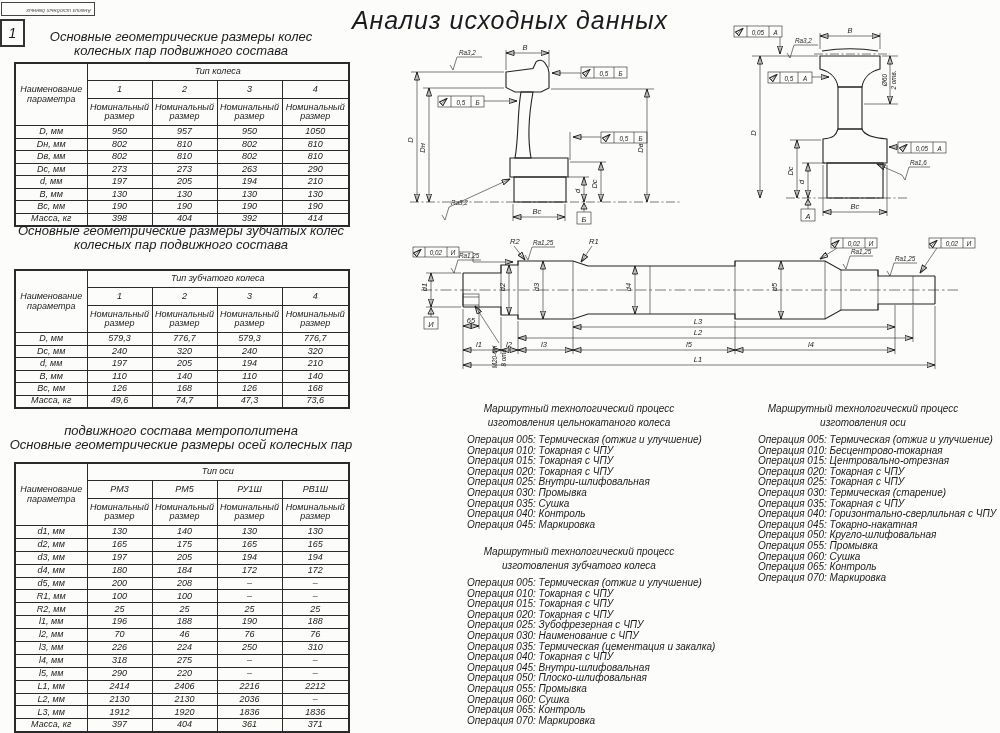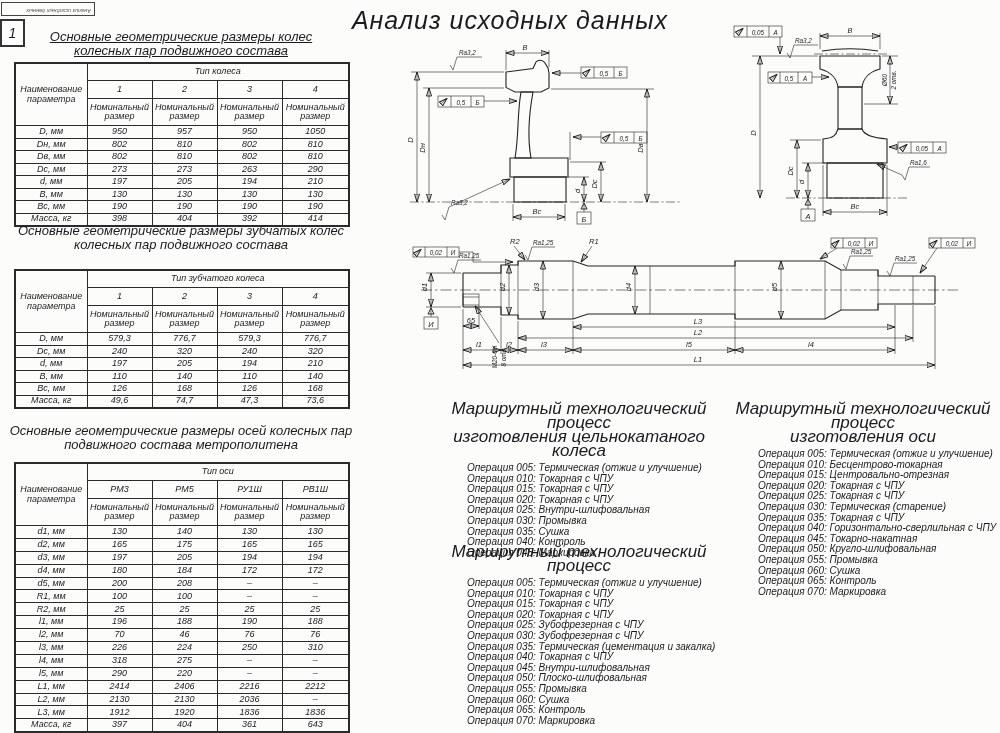--- a/index.html
+++ b/index.html
@@ -18,21 +18,21 @@
   table.gt td{border:1px solid #2a2a2a;text-align:center;vertical-align:middle;
               font-size:9px;line-height:1.05;padding:0;overflow:hidden;}
   table.gt{border:2px solid #2a2a2a;}
   td.type-h{font-size:12.5px;height:16px;}
   td.col-h{font-size:9.5px;height:17px;}
   td.nom-h{font-size:7.2px;line-height:1.1;height:26px;}
   td.param-h{font-size:10px;line-height:1.2;}
   #table1 tbody tr,#table2 tbody tr{height:12.5px;font-style:italic;}
   #table3 tbody tr{height:12.9px;}
   
-  .proc-title{font-size:17px;line-height:14px;text-align:center;}
+  .proc-title{font-size:10px;line-height:14px;text-align:center;}
   .ops{margin-top:5px;}
   .op{font-size:10px;line-height:10.6px;white-space:nowrap;}
   
   svg{position:absolute;overflow:visible;}
   svg line,svg path,svg polyline,svg rect{stroke:#222;fill:none;}
   svg text{fill:#1b1b1d;font-family:"Liberation Sans",sans-serif;font-style:italic;stroke:none;}
   .thin{stroke-width:0.6;}
   .thick{stroke-width:1.1;}
   .hatchfill{stroke-width:1.1;}
   .dimtxt{font-size:7.5px;}
@@ -41,21 +41,21 @@
 </head>
 <body>
 
 <div id="sheet">
 
   <div class="abs stamp" style="left:1px;top:2px;width:86px;height:10px;">Анализ исходных данных</div>
   <div class="abs sheetnum" style="left:0px;top:19px;width:21px;height:24px;">1</div>
 
   <div class="abs main-title" style="left:330px;top:6px;width:360px;">Анализ исходных данных</div>
 
-  <div class="abs sec-head" style="left:14px;top:30px;width:334px;text-decoration:underline;">
+  <div class="abs sec-head" style="left:14px;top:30px;width:334px;">
     <div>Основные геометрические размеры колес</div>
     <div>колесных пар подвижного состава</div>
   </div>
 
   <table class="gt" id="table1" style="left:14px;top:62px;width:334px;">
     <colgroup>
         <col style="width:72px">
         <col style="width:65px">
         <col style="width:65px">
         <col style="width:65px">
@@ -224,22 +224,22 @@
           <td>Масса, кг</td>
           <td>49,6</td>
           <td>74,7</td>
           <td>47,3</td>
           <td>73,6</td>
         </tr>
       </tbody>
   </table>
 
   <div class="abs sec-head" style="left:6px;top:424px;width:350px;">
+    <div>подвижного состава метрополитена</div>
     <div>Основные геометрические размеры осей колесных пар</div>
-    <div>подвижного состава метрополитена</div>
   </div>
 
   <table class="gt" id="table3" style="left:14px;top:462px;width:334px;">
     <colgroup>
         <col style="width:72px">
         <col style="width:65px">
         <col style="width:65px">
         <col style="width:65px">
         <col style="width:67px">
       </colgroup>
@@ -381,21 +381,21 @@
           <td>1920</td>
           <td>1836</td>
           <td>1836</td>
         </tr>
 
         <tr>
           <td>Масса, кг</td>
           <td>397</td>
           <td>404</td>
           <td>361</td>
-          <td>643</td>
+          <td>371</td>
         </tr>
       </tbody>
   </table>
 
   <svg style="left:398px;top:40px;" width="290" height="196" viewBox="0 0 290 196">
     <defs>
       <pattern id="h1" width="5" height="5" patternTransform="rotate(45)" patternUnits="userSpaceOnUse">
         <line x1="0" y1="0" x2="0" y2="5" stroke="#555" stroke-width="0.7"></line>
       </pattern>
       <marker id="m1" markerWidth="9" markerHeight="6" refX="8.5" refY="3" orient="auto-start-reverse" markerUnits="userSpaceOnUse">
@@ -718,28 +718,29 @@
         <div class="op">Операция 025: Внутри-шлифовальная</div>
         <div class="op">Операция 030: Промывка</div>
         <div class="op">Операция 035: Сушка</div>
         <div class="op">Операция 040: Контроль</div>
         <div class="op">Операция 045: Маркировка</div>
       </div>
   </div>
 
   <div class="abs" style="left:433px;top:545px;width:292px;">
     <div class="proc-title">Маршрутный технологический процесс</div>
+    <div class="proc-title">изготовления зубчатого колеса</div>
     <div class="ops" style="padding-left:34px;">
 
     <div class="op">Операция 005: Термическая (отжиг и улучшение)</div>
         <div class="op">Операция 010: Токарная с ЧПУ</div>
         <div class="op">Операция 015: Токарная с ЧПУ</div>
         <div class="op">Операция 020: Токарная с ЧПУ</div>
         <div class="op">Операция 025: Зубофрезерная с ЧПУ</div>
-        <div class="op">Операция 030: Зубофрезерная с ЧПУ</div>
+        <div class="op">Операция 030: Наименование с ЧПУ</div>
         <div class="op">Операция 035: Термическая (цементация и закалка)</div>
         <div class="op">Операция 040: Токарная с ЧПУ</div>
         <div class="op">Операция 045: Внутри-шлифовальная</div>
         <div class="op">Операция 050: Плоско-шлифовальная</div>
         <div class="op">Операция 055: Промывка</div>
         <div class="op">Операция 060: Сушка</div>
         <div class="op">Операция 065: Контроль</div>
         <div class="op">Операция 070: Маркировка</div>
       </div>
   </div>

